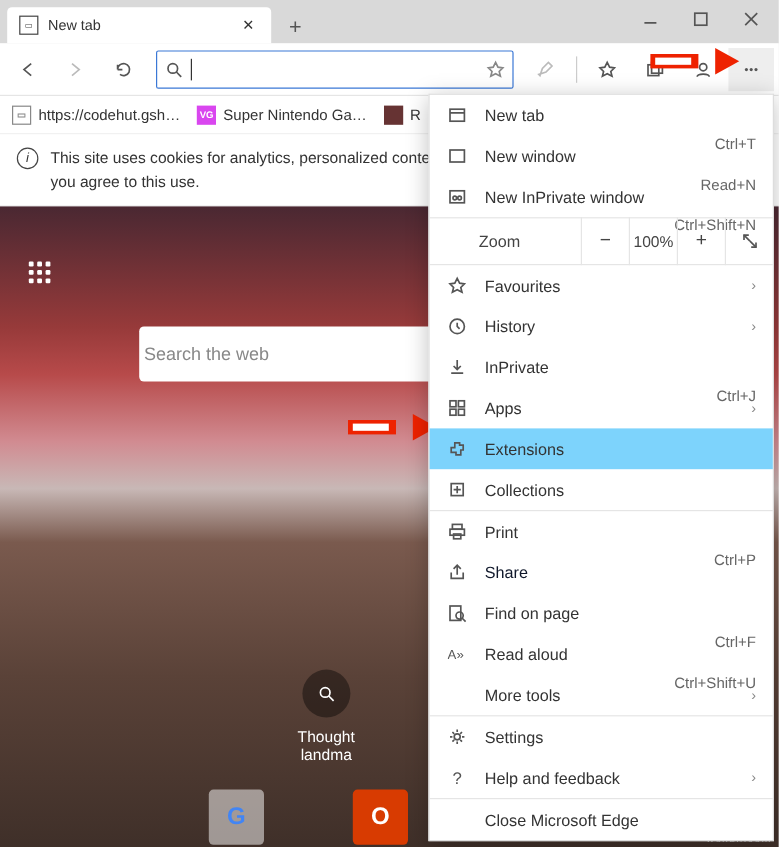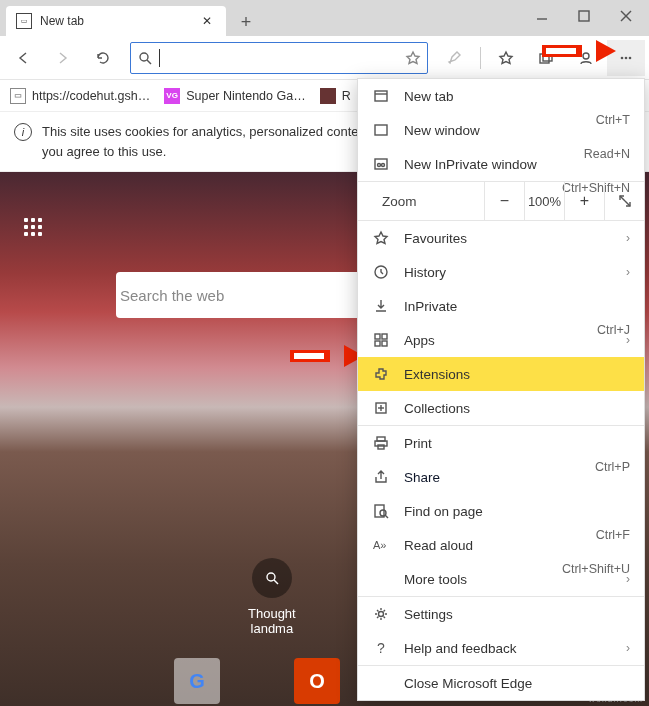--- a/index.html
+++ b/index.html
@@ -50,30 +50,30 @@
 .arrow-body { width:40px;height:12px;background:#e20; }
 .arrow-head { position:absolute;right:-14px;top:-5px;border-left:20px solid #e20;border-top:11px solid transparent;border-bottom:11px solid transparent; }
 .arrow-inner { position:absolute;left:4px;top:3px;width:30px;height:6px;background:#fff; }
 .arrow-inner-head { position:absolute;right:-7px;top:1px;border-left:10px solid #fff;border-top:5px solid transparent;border-bottom:5px solid transparent; }
 .arrow1 { top:45px; left:542px; }
 .arrow2 { top:350px; left:290px; }
 
 
 .menu { position:absolute; top:78px; right:4px; width:288px; background:#fff; box-shadow:0 4px 18px rgba(0,0,0,0.25); border:1px solid #ddd; font-size:13.5px; color:#333; z-index:10; }
 .mi { display:flex;align-items:center;height:34px;padding:0 14px;gap:14px; }
-.mi:hover, .mi.hl { background:#fde047; }
+.mi:hover, .mi.hl { background:#7dd3fc; }
 .mi .ic { width:18px;display:flex;justify-content:center;color:#555; }
 .mi .lbl { flex:1; }
 .mi .sc { color:#666; font-size:12.5px;margin-top:48px; }
 .mi .ch { color:#888;font-size:12px; }
 .msep { height:1px; background:#e5e5e5; }
 .mi.dis { color:#0f172a; }
 .mi.dis .ic { color:#bbb; }
 .zoomrow { display:flex;align-items:center;height:40px;border-top:1px solid #e5e5e5;border-bottom:1px solid #e5e5e5; }
-.zoomrow .zlbl { flex:1;padding-left:24px;color:#444; }
+.zoomrow .zlbl { flex:1;padding-left:41px;color:#444; }
 .zoomrow .zbtn { width:40px;height:40px;display:flex;align-items:center;justify-content:center;border-left:1px solid #e5e5e5;color:#444;font-size:16px; }
 .watermark { position:absolute;right:6px;bottom:2px;font-size:9px;color:#999;letter-spacing:1px; }
 
 svg { width:16px;height:16px;stroke:#555;stroke-width:1.4;fill:none; }
 </style>
 </head>
 <body>
 
 <div class="window">
 

